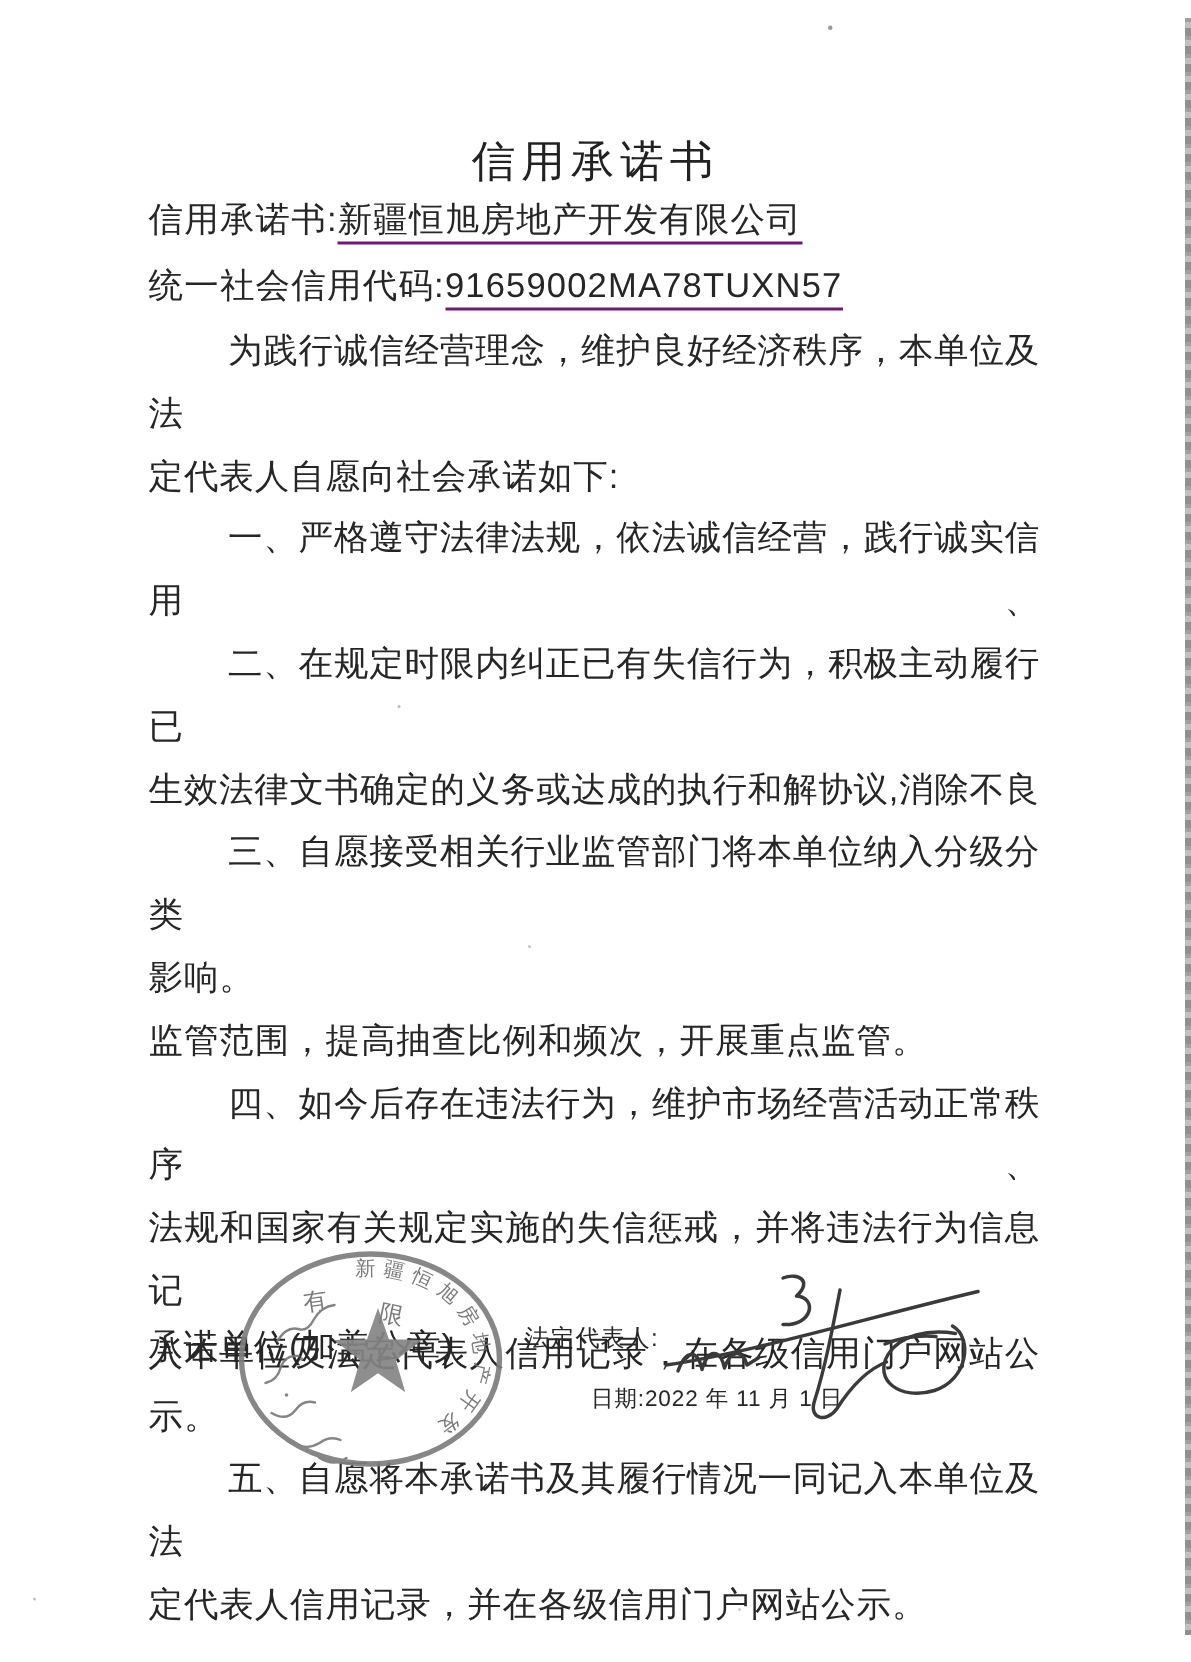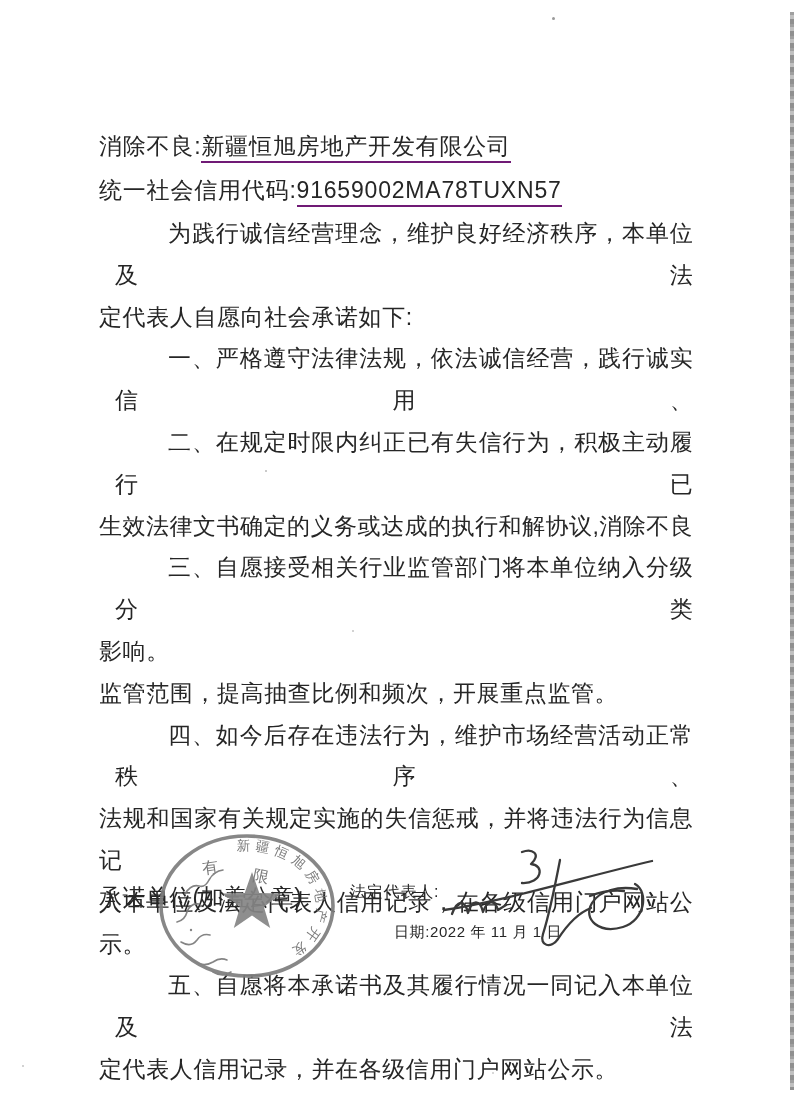--- a/index.html
+++ b/index.html
@@ -19,21 +19,21 @@
   .field-2{top:176px;}
   .u{border-bottom:2px solid #701a75;padding-bottom:2px;}
   .body-block{
     position:absolute;left:99px;top:213px;width:594px;
   }
   .bline{
     font-size:23px;line-height:41.8px;letter-spacing:0.6px;color:#262626;
     white-space:nowrap;
   }
   .bline.fill{white-space:normal;text-align:justify;text-align-last:justify;letter-spacing:0.2px;}
-  .bline.indent{text-indent:53px;margin-left:16px;}
+  .bline.indent{text-indent:53px;}
   .footer-left{position:absolute;left:99px;top:882px;font-size:23px;letter-spacing:0.4px;}
   .footer-right{position:absolute;left:350px;top:882px;font-size:16px;letter-spacing:0.8px;}
   .date-line{position:absolute;left:394px;top:923px;font-size:15px;letter-spacing:0.6px;}
   .seal{position:absolute;left:155px;top:830px;width:190px;height:156px;opacity:0.92;}
   .signature{position:absolute;left:430px;top:840px;width:240px;height:112px;}
   .scan-edge{
     position:absolute;right:0;top:12px;width:4px;height:1078px;
     background:
       repeating-linear-gradient(to bottom,#8f8f8f 0 3px,#b5b5b5 3px 7px,#7c7c7c 7px 12px);
     opacity:0.85;
@@ -43,22 +43,23 @@
   .speck.s2{left:265px;top:470px;width:2px;height:2px;opacity:.7;}
   .speck.s3{left:352px;top:630px;width:2px;height:2px;opacity:.6;}
   .speck.s4{left:22px;top:1065px;width:2px;height:2px;opacity:.6;}
   .speck.s5{left:492px;top:1072px;width:2px;height:2px;opacity:.5;}
 </style>
 </head>
 <body>
 
 <div class="page">
 
+  <div class="doc-title">信用承诺书</div>
 
-  <div class="field field-1"><span>消除不良:</span><span class="u">新疆恒旭房地产开发有限公司</span></div>
+  <div class="field field-1"><span>信用承诺书:</span><span class="u">新疆恒旭房地产开发有限公司</span></div>
 
   <div class="field field-2"><span>统一社会信用代码:</span><span class="u">91659002MA78TUXN57</span></div>
 
   <div class="body-block">
     <div class="bline indent fill">为践行诚信经营理念，维护良好经济秩序，本单位及法</div>
     <div class="bline">定代表人自愿向社会承诺如下:</div>
     <div class="bline indent fill">一、严格遵守法律法规，依法诚信经营，践行诚实信用、</div>
     <div class="bline indent fill">二、在规定时限内纠正已有失信行为，积极主动履行已</div>
     <div class="bline fill">生效法律文书确定的义务或达成的执行和解协议,消除不良</div>
     <div class="bline indent fill">三、自愿接受相关行业监管部门将本单位纳入分级分类</div>

